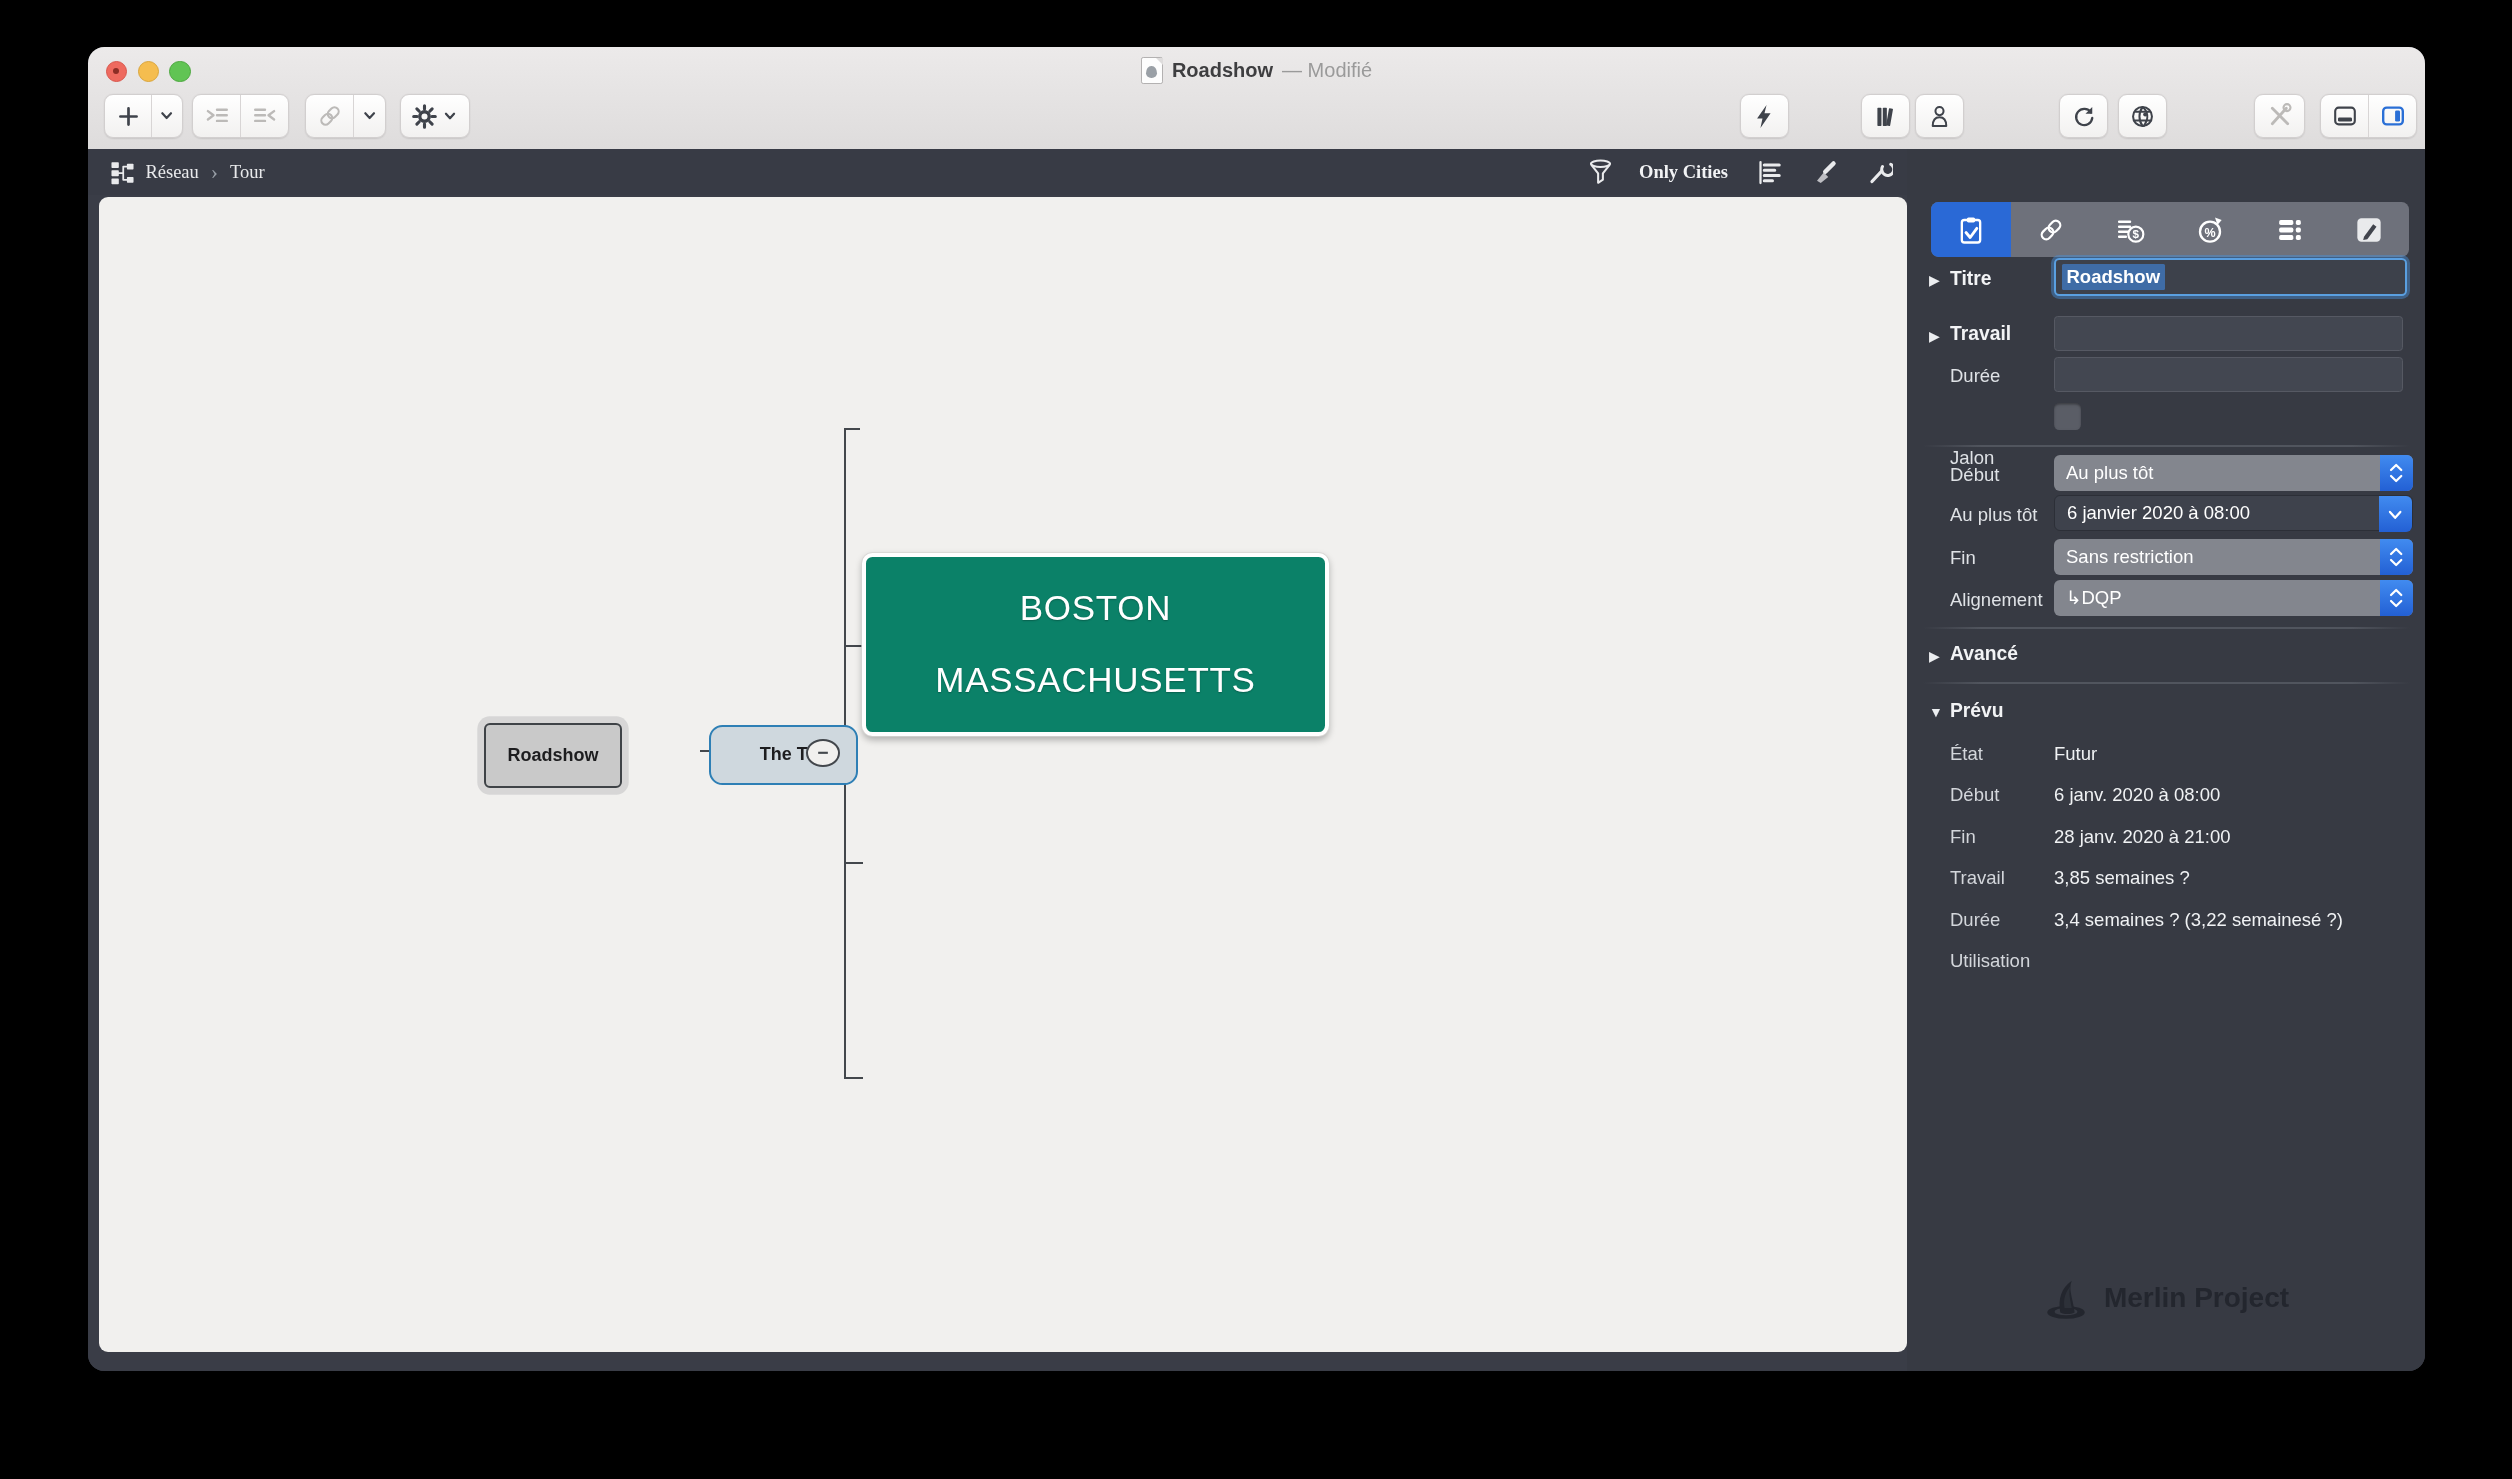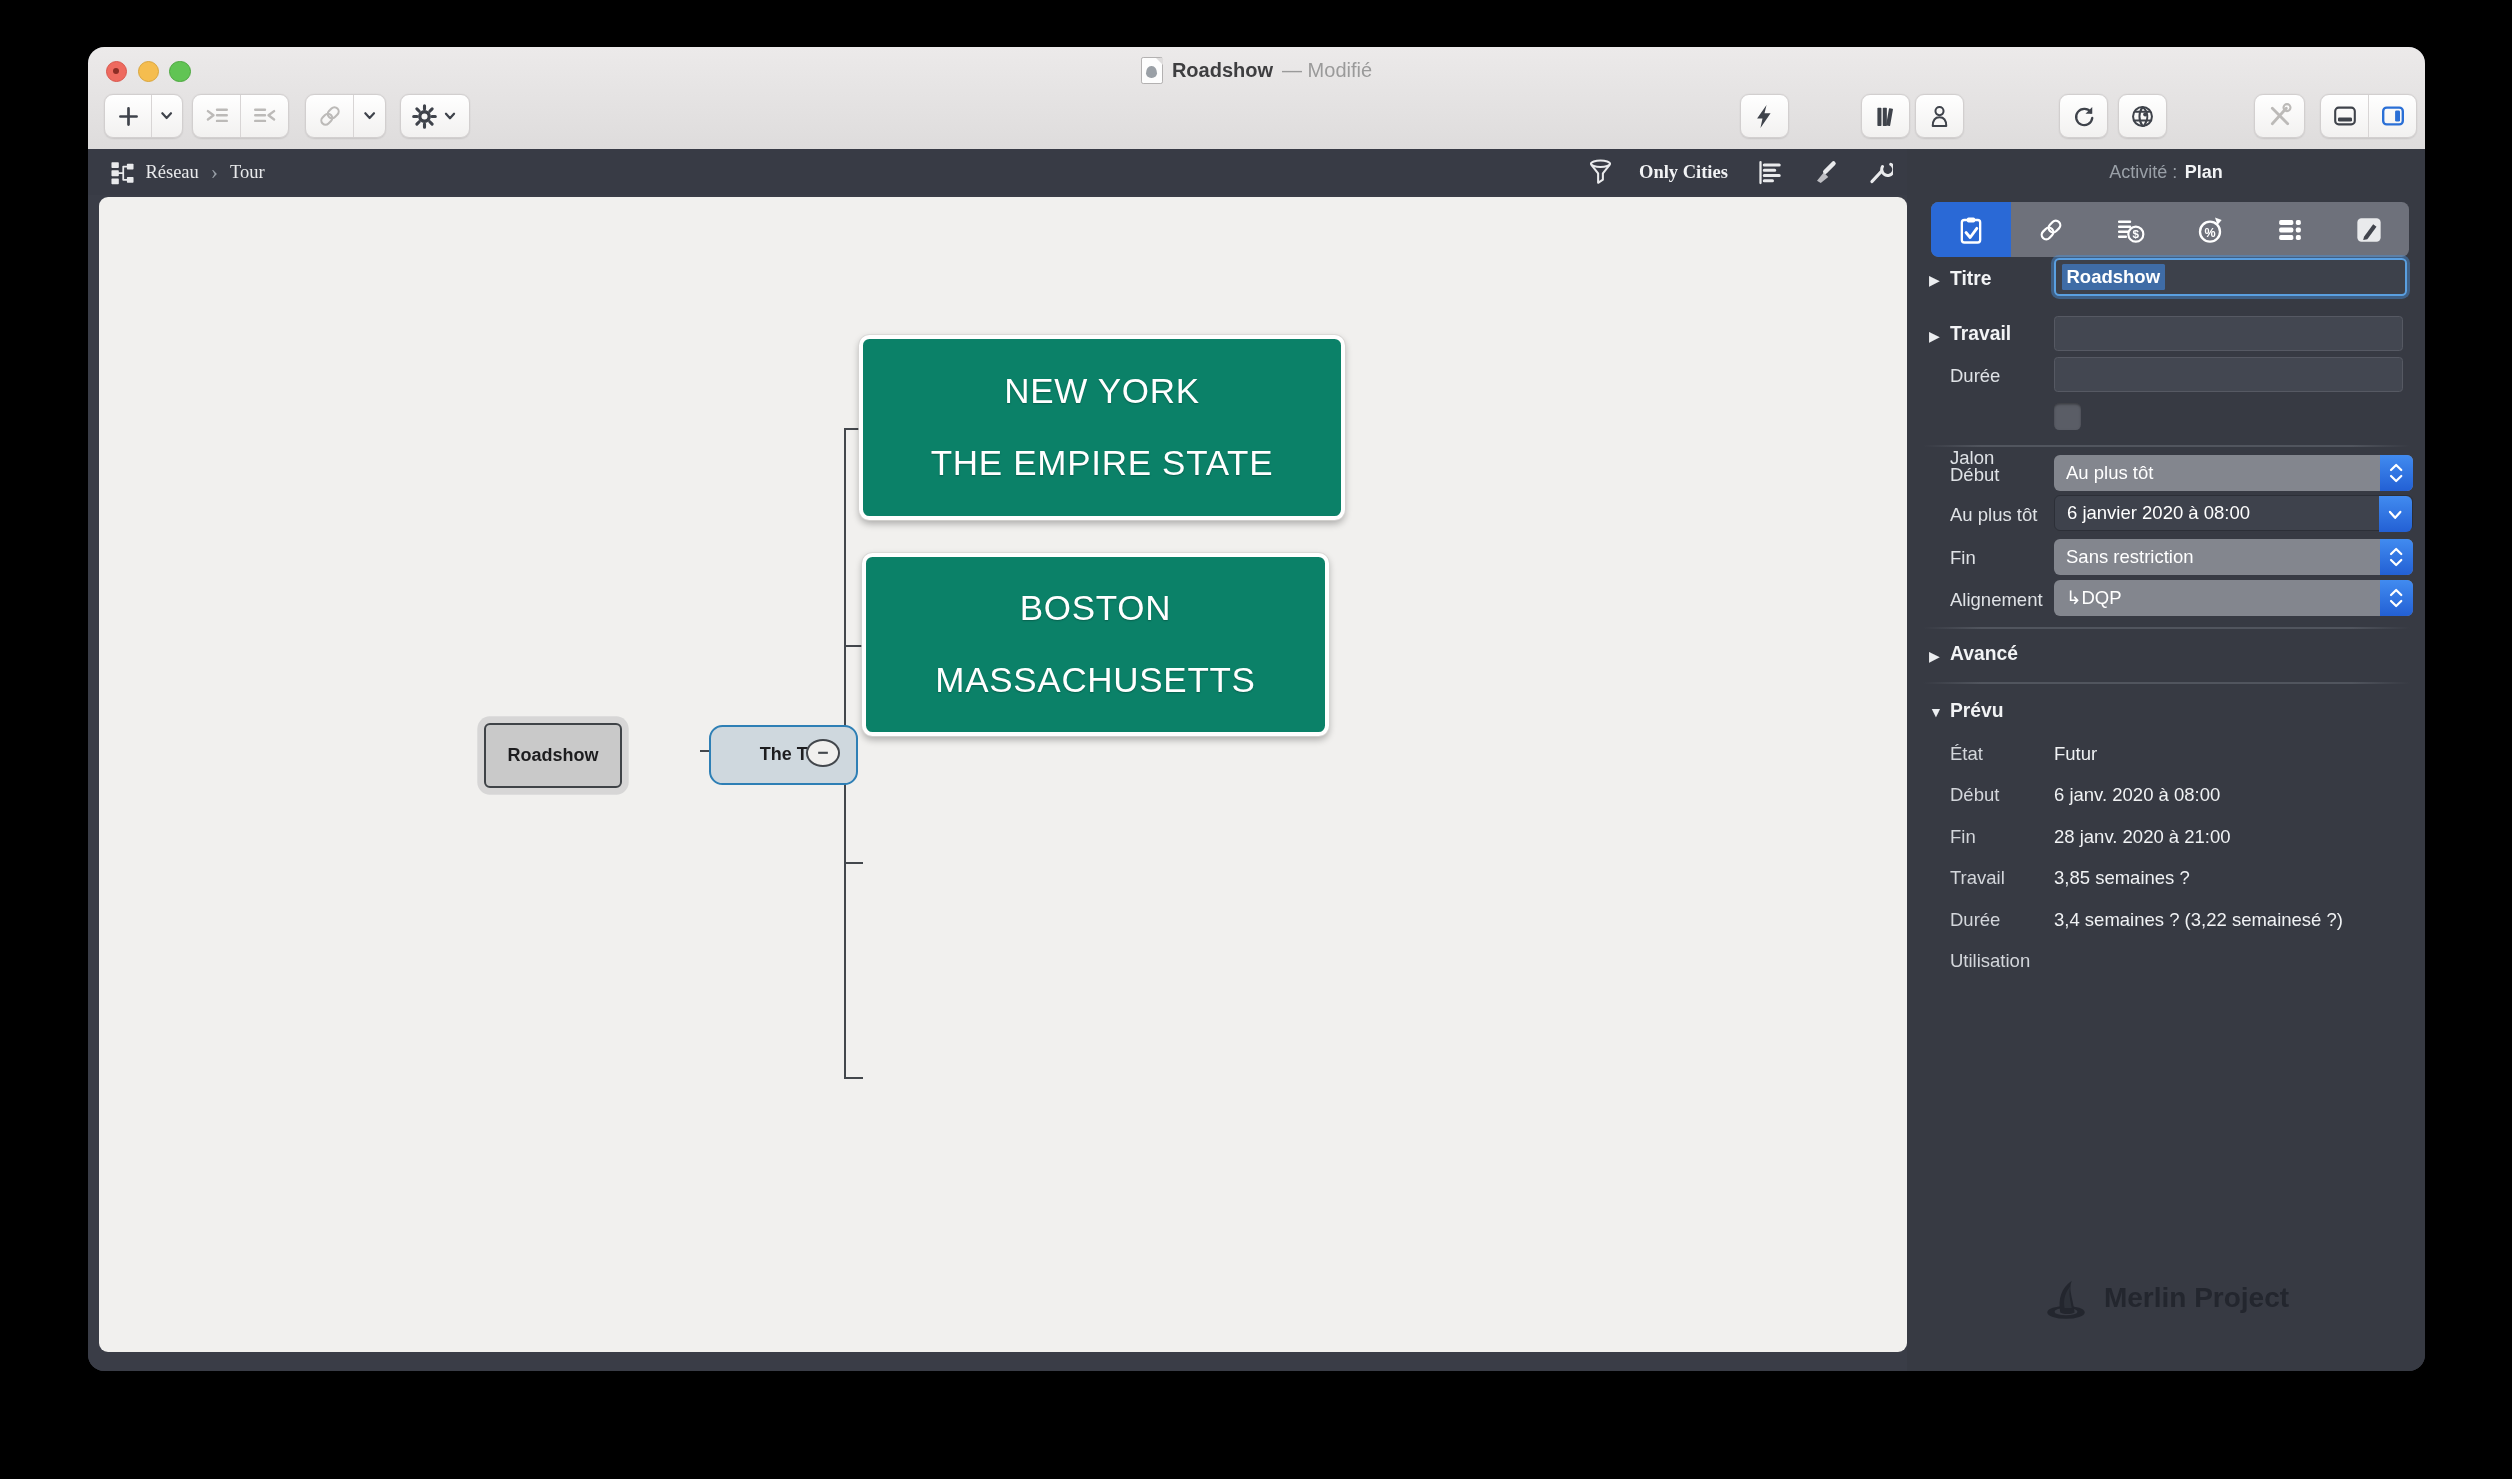--- a/index.html
+++ b/index.html
@@ -270,36 +270,28 @@
         <div class="node node-root" style="left:385px;top:526px;width:134px;height:61px;">
           <span>Roadshow</span>
         </div>
         <div class="node node-group" style="left:610px;top:528px;width:117px;height:56px;">
           <span>The Tour</span>
         </div>
         <div class="collapse" style="left:707px;top:542px;">
           <span>−</span>
         </div>
 
-        <div class="citybox" style="left:760px;top:138px;width:478px;height:177px;background:#0B8168;">
-          <div class="l1">NEW YORK</div>
-          <div class="l2">THE EMPIRE STATE</div>
-        </div>
         <div class="citybox" style="left:763px;top:356px;width:459px;height:175px;background:#0B8168;">
           <div class="l1">BOSTON</div>
           <div class="l2">MASSACHUSETTS</div>
         </div>
       </div>
     </div>
 
     <div class="inspector">
-      <div class="act-header">
-        <span class="act-label">Activité :</span>
-        <span class="act-value">Plan</span>
-      </div>
 
       <div class="tabbar">
         <div class="tab sel">
           <svg class="ic" width="30" height="30" viewBox="0 0 36 36">
             <rect class="stroke-w" stroke-width="2.8" x="7" y="6" width="22" height="27" rx="3"></rect>
             <rect class="fill-w" x="13" y="3" width="10" height="6" rx="2"></rect>
             <path class="stroke-w" stroke-width="3.4" d="M12 21l5 6 8-11"></path>
             </svg>
         </div>
         <div class="tab">

